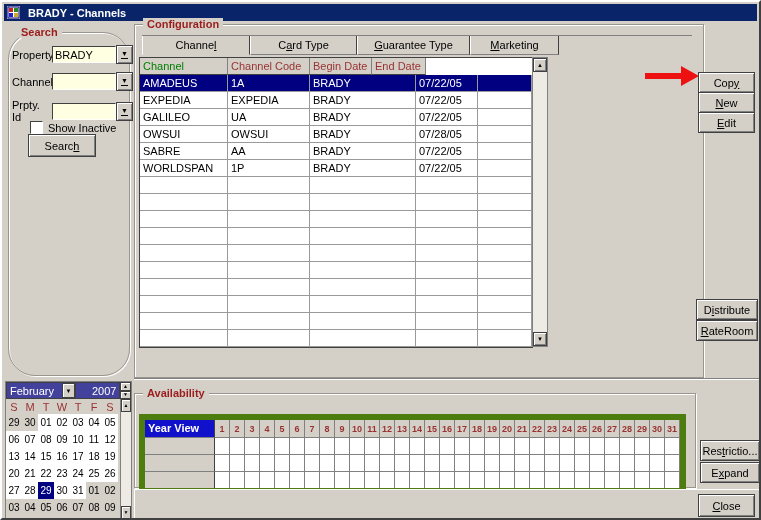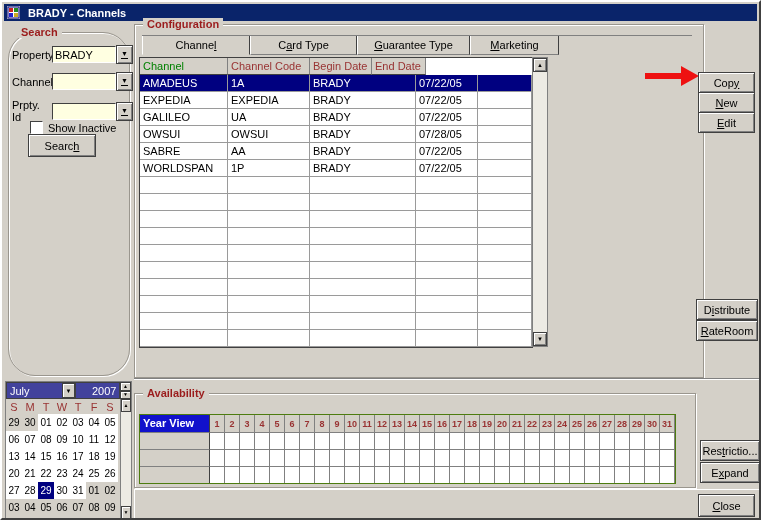--- a/index.html
+++ b/index.html
@@ -42,21 +42,21 @@
   .trow.sel .tcell{background:#000080;color:#fff;}
   .c0{width:88px}.c1{width:82px}.c2{width:106px}.c3{width:62px}.c4{width:54px}
   
   .vscroll{position:absolute;left:530px;top:55px;width:16px;height:290px;background:#EDEBE4;border:1px solid #808080;box-sizing:border-box;}
   .sbtn{position:absolute;left:0;width:14px;height:14px;background:#D4D0C8;border:1px solid #404040;
     box-shadow:inset 1px 1px 0 #FFFFFF,inset -1px -1px 0 #808080;display:flex;align-items:center;justify-content:center;
     font-size:6px;line-height:1;box-sizing:border-box;}
   
   .redarrow{position:absolute;left:643px;top:64px;}
   
-  .avgrid{position:absolute;left:137px;top:412px;border:1px solid #4d7c0f;background:#fff;}
+  .avgrid{position:absolute;left:137px;top:412px;border:6px solid #4d7c0f;background:#fff;}
   .avrow{display:flex;}
   .avlabelhead{width:70px;height:17px;background:#1111CC;color:#fff;font-weight:bold;
     border-right:1px solid #404040;box-sizing:border-box;padding:2px 3px;}
   .avlabel{width:70px;height:17px;background:#D4D0C8;border-right:1px solid #404040;border-top:1px solid #808080;box-sizing:border-box;}
   .avhead{width:15px;height:17px;background:#D4D0C8;color:#993333;font-size:9px;font-weight:bold;
     border-right:1px solid #808080;box-sizing:border-box;display:flex;align-items:center;justify-content:center;}
   .avcell{width:15px;height:17px;background:#fff;border-right:1px solid #808080;border-top:1px solid #808080;box-sizing:border-box;}
   
   .calpanel{position:absolute;left:3px;top:379px;width:127px;height:139px;box-sizing:border-box;
     border:1px solid #808080;background:#D4D0C8;display:flex;flex-direction:column;}
@@ -439,21 +439,21 @@
 
   <div class="btn" style="left:698px;top:438px;width:58px;height:19px;">Res<u>t</u>rictio...</div>
   <div class="btn" style="left:698px;top:460px;width:58px;height:19px;">E<u>x</u>pand</div>
 
   <div class="bottombar"></div>
   <div class="btn" style="left:696px;top:492px;width:55px;height:21px;"><u>C</u>lose</div>
 
   <div class="calpanel">
     <div class="calhead">
       <div class="calcombo">
-        <span class="mname">July</span>
+        <span class="mname">February</span>
         <span class="caldropbtn">
             <span>▼</span>
           </span>
       </div>
       <div class="calyear">2007</div>
       <div class="calspin">
         <span class="spbtn">▲</span>
         <span class="spbtn">▼</span>
       </div>
     </div>

